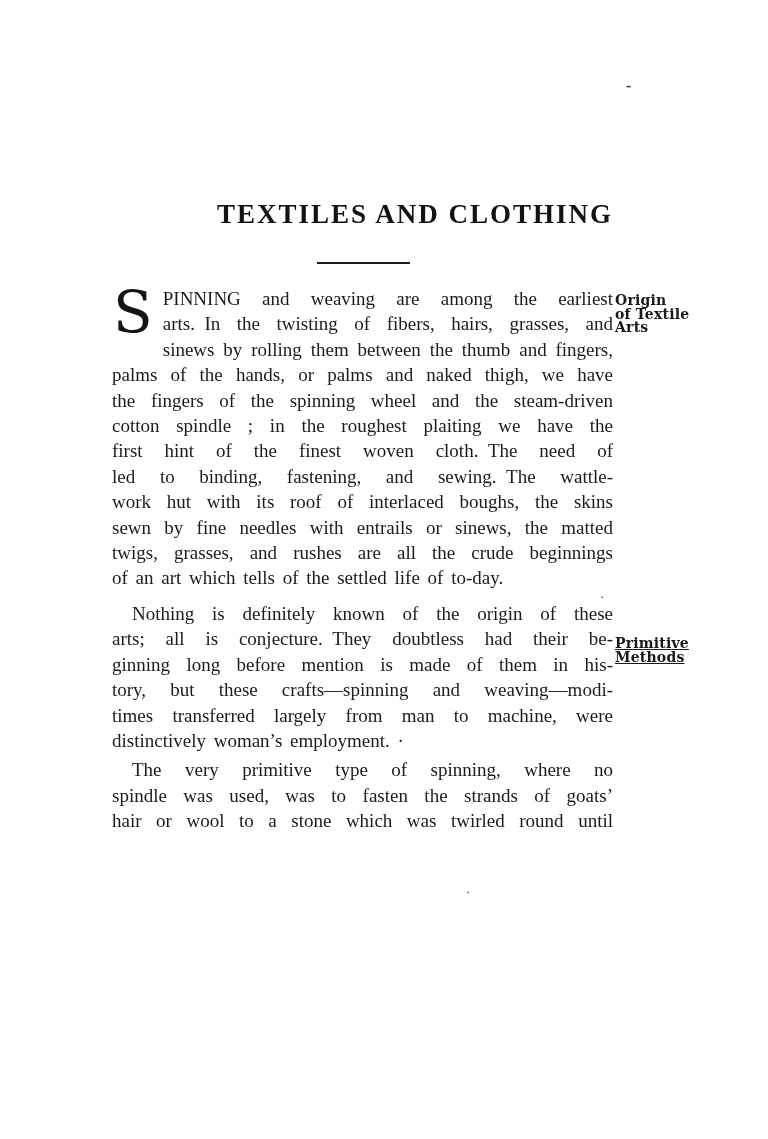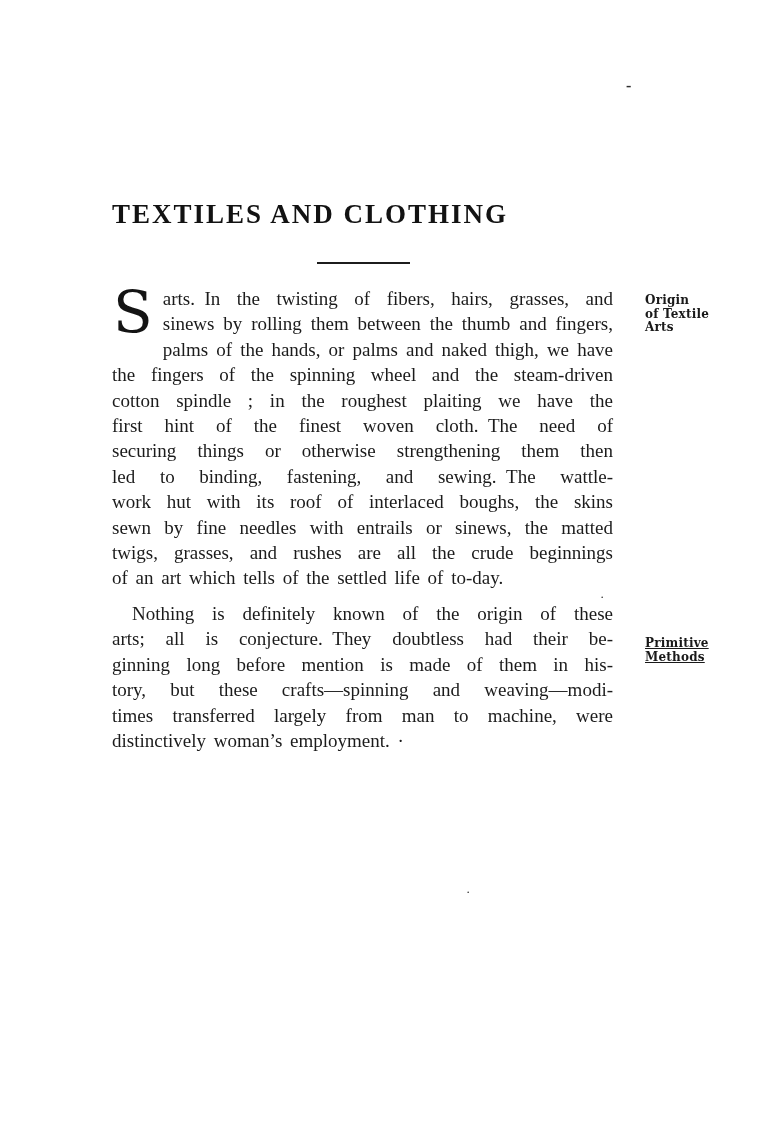--- a/index.html
+++ b/index.html
@@ -12,21 +12,21 @@
     background: #ffffff;
     overflow: hidden;
   }
 
   .title {
     position: absolute;
     left: 112px;
     top: 199px;
     width: 501px;
     margin: 0;
-    text-align: left;
+    text-align: right;
     font-family: "Liberation Serif", serif;
     font-weight: bold;
     font-size: 27px;
     letter-spacing: 2px;
     color: #121212;
   }
 
   .title-rule {
     position: absolute;
     left: 317px;
@@ -60,25 +60,25 @@
     padding: 2px 10px 0 1px;
     color: #141414;
   }
 
   .line { text-align: justify; text-align-last: justify; }
   .line-last { text-align: left; text-align-last: left; }
   .line-first { text-indent: 20px; }
 
   .margin-note {
     position: absolute;
-    left: 645px;
+    left: 615px;
     width: 105px;
     font-family: "DejaVu Serif", serif;
     font-weight: bold;
-    font-size: 12px;
+    font-size: 14px;
     line-height: 13.5px;
     letter-spacing: 0.2px;
     color: #191919;
   }
   .note-1 { top: 294px; }
   .note-2 { top: 637px; text-decoration: underline; }
 
   .artifact {
     position: absolute;
     font-family: "Liberation Serif", serif;
@@ -96,43 +96,48 @@
   <span class="artifact artifact-dash">-</span>
 
   <h1 class="title">TEXTILES AND CLOTHING</h1>
 
   <div class="title-rule"></div>
 
   <div class="text-column">
 
     <div class="para para-1">
       <span class="dropcap">S</span>
+    <div class="line">PINNING and weaving are among the earliest</div>
         <div class="line">arts. In the twisting of fibers, hairs, grasses, and</div>
         <div class="line">sinews by rolling them between the thumb and fingers,</div>
         <div class="line">palms of the hands, or palms and naked thigh, we have</div>
         <div class="line">the fingers of the spinning wheel and the steam-driven</div>
         <div class="line">cotton spindle ; in the roughest plaiting we have the</div>
         <div class="line">first hint of the finest woven cloth. The need of</div>
-        <div class="line">securing things or otherwise strengthening them then</div>
         <div class="line">led to binding, fastening, and sewing. The wattle-</div>
         <div class="line">work hut with its roof of interlaced boughs, the skins</div>
         <div class="line">sewn by fine needles with entrails or sinews, the matted</div>
         <div class="line">twigs, grasses, and rushes are all the crude beginnings</div>
         <div class="line line-last">of an art which tells of the settled life of to-day.</div>
       </div>
 
     <div class="para para-2">
         <div class="line line-first">Nothing is definitely known of the origin of these</div>
         <div class="line">arts; all is conjecture. They doubtless had their be-</div>
         <div class="line">ginning long before mention is made of them in his-</div>
         <div class="line">tory, but these crafts—spinning and weaving—modi-</div>
         <div class="line">times transferred largely from man to machine, were</div>
         <div class="line line-last">distinctively woman’s employment. ·</div>
       </div>
 
+    <div class="para para-3">
+        <div class="line line-first">The very primitive type of spinning, where no</div>
+        <div class="line">spindle was used, was to fasten the strands of goats’</div>
+        <div class="line">hair or wool to a stone which was twirled round until</div>
+      </div>
 
   </div>
 
   <div class="margin-note note-1">
       <div class="note-line">Origin</div>
       <div class="note-line">of Textile</div>
       <div class="note-line">Arts</div>
     </div>
 
   <div class="margin-note note-2">

